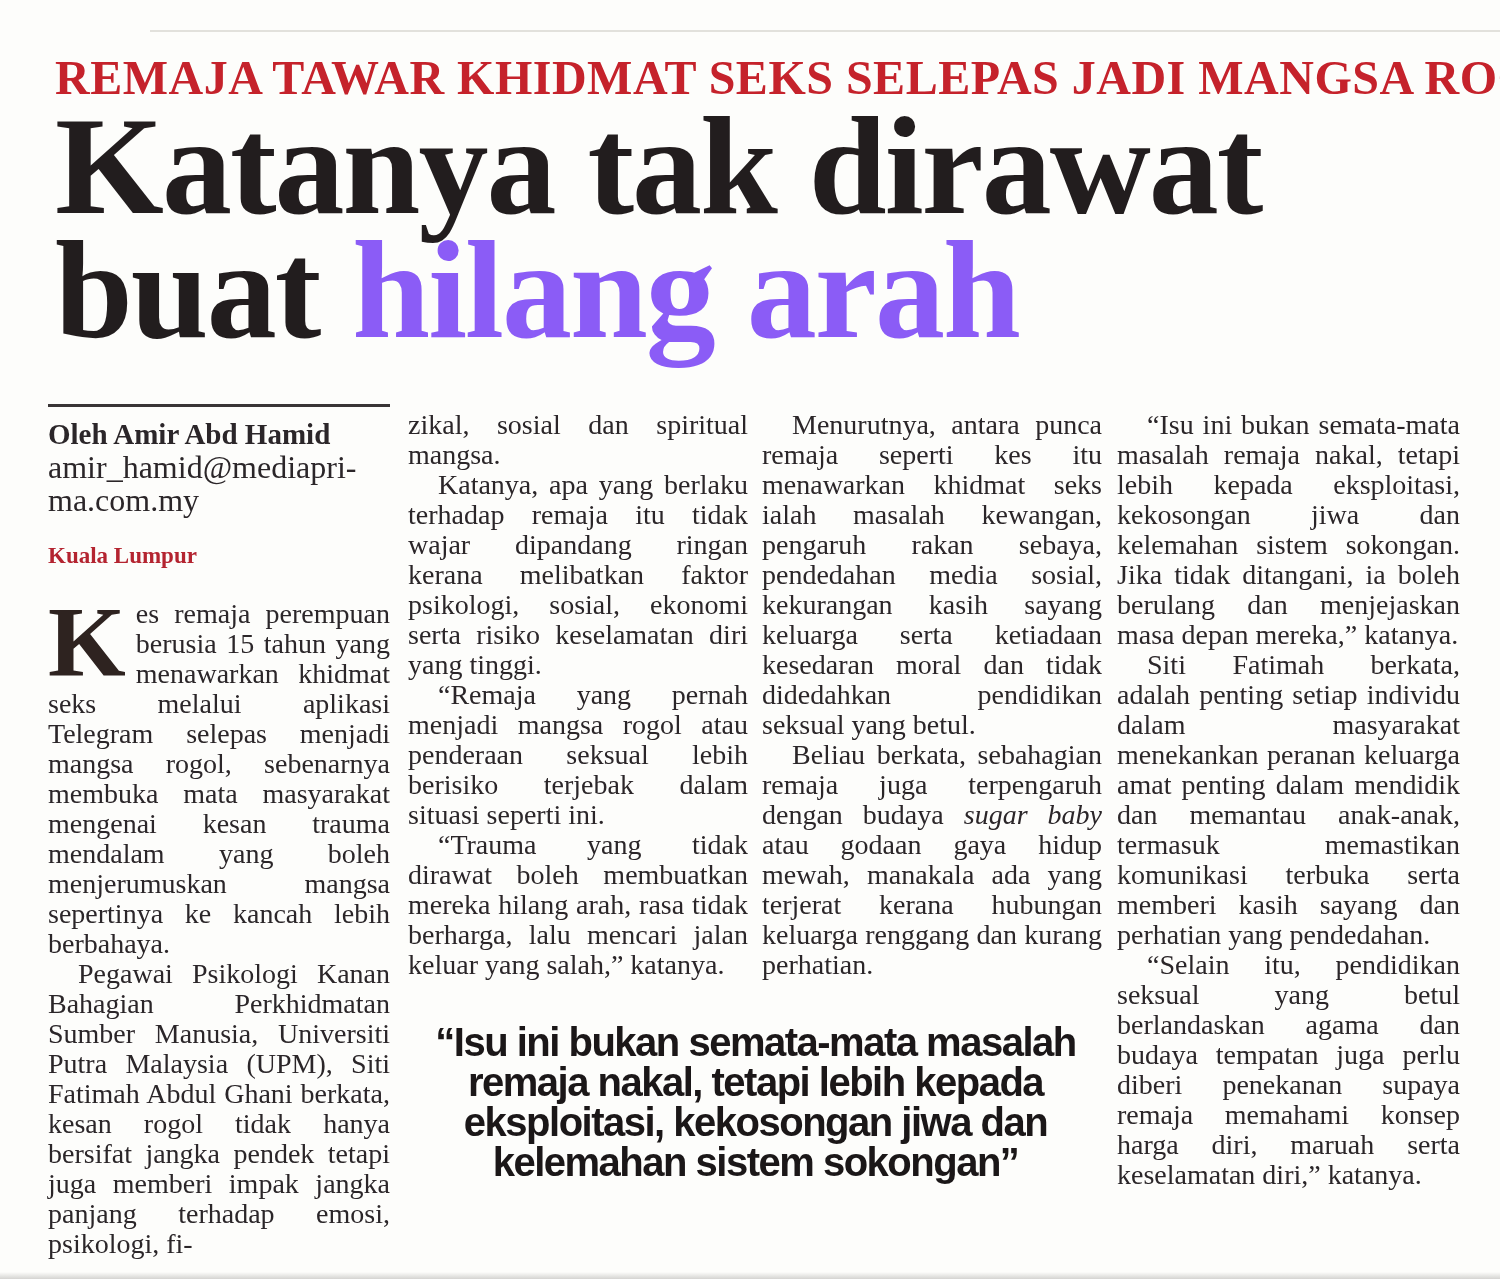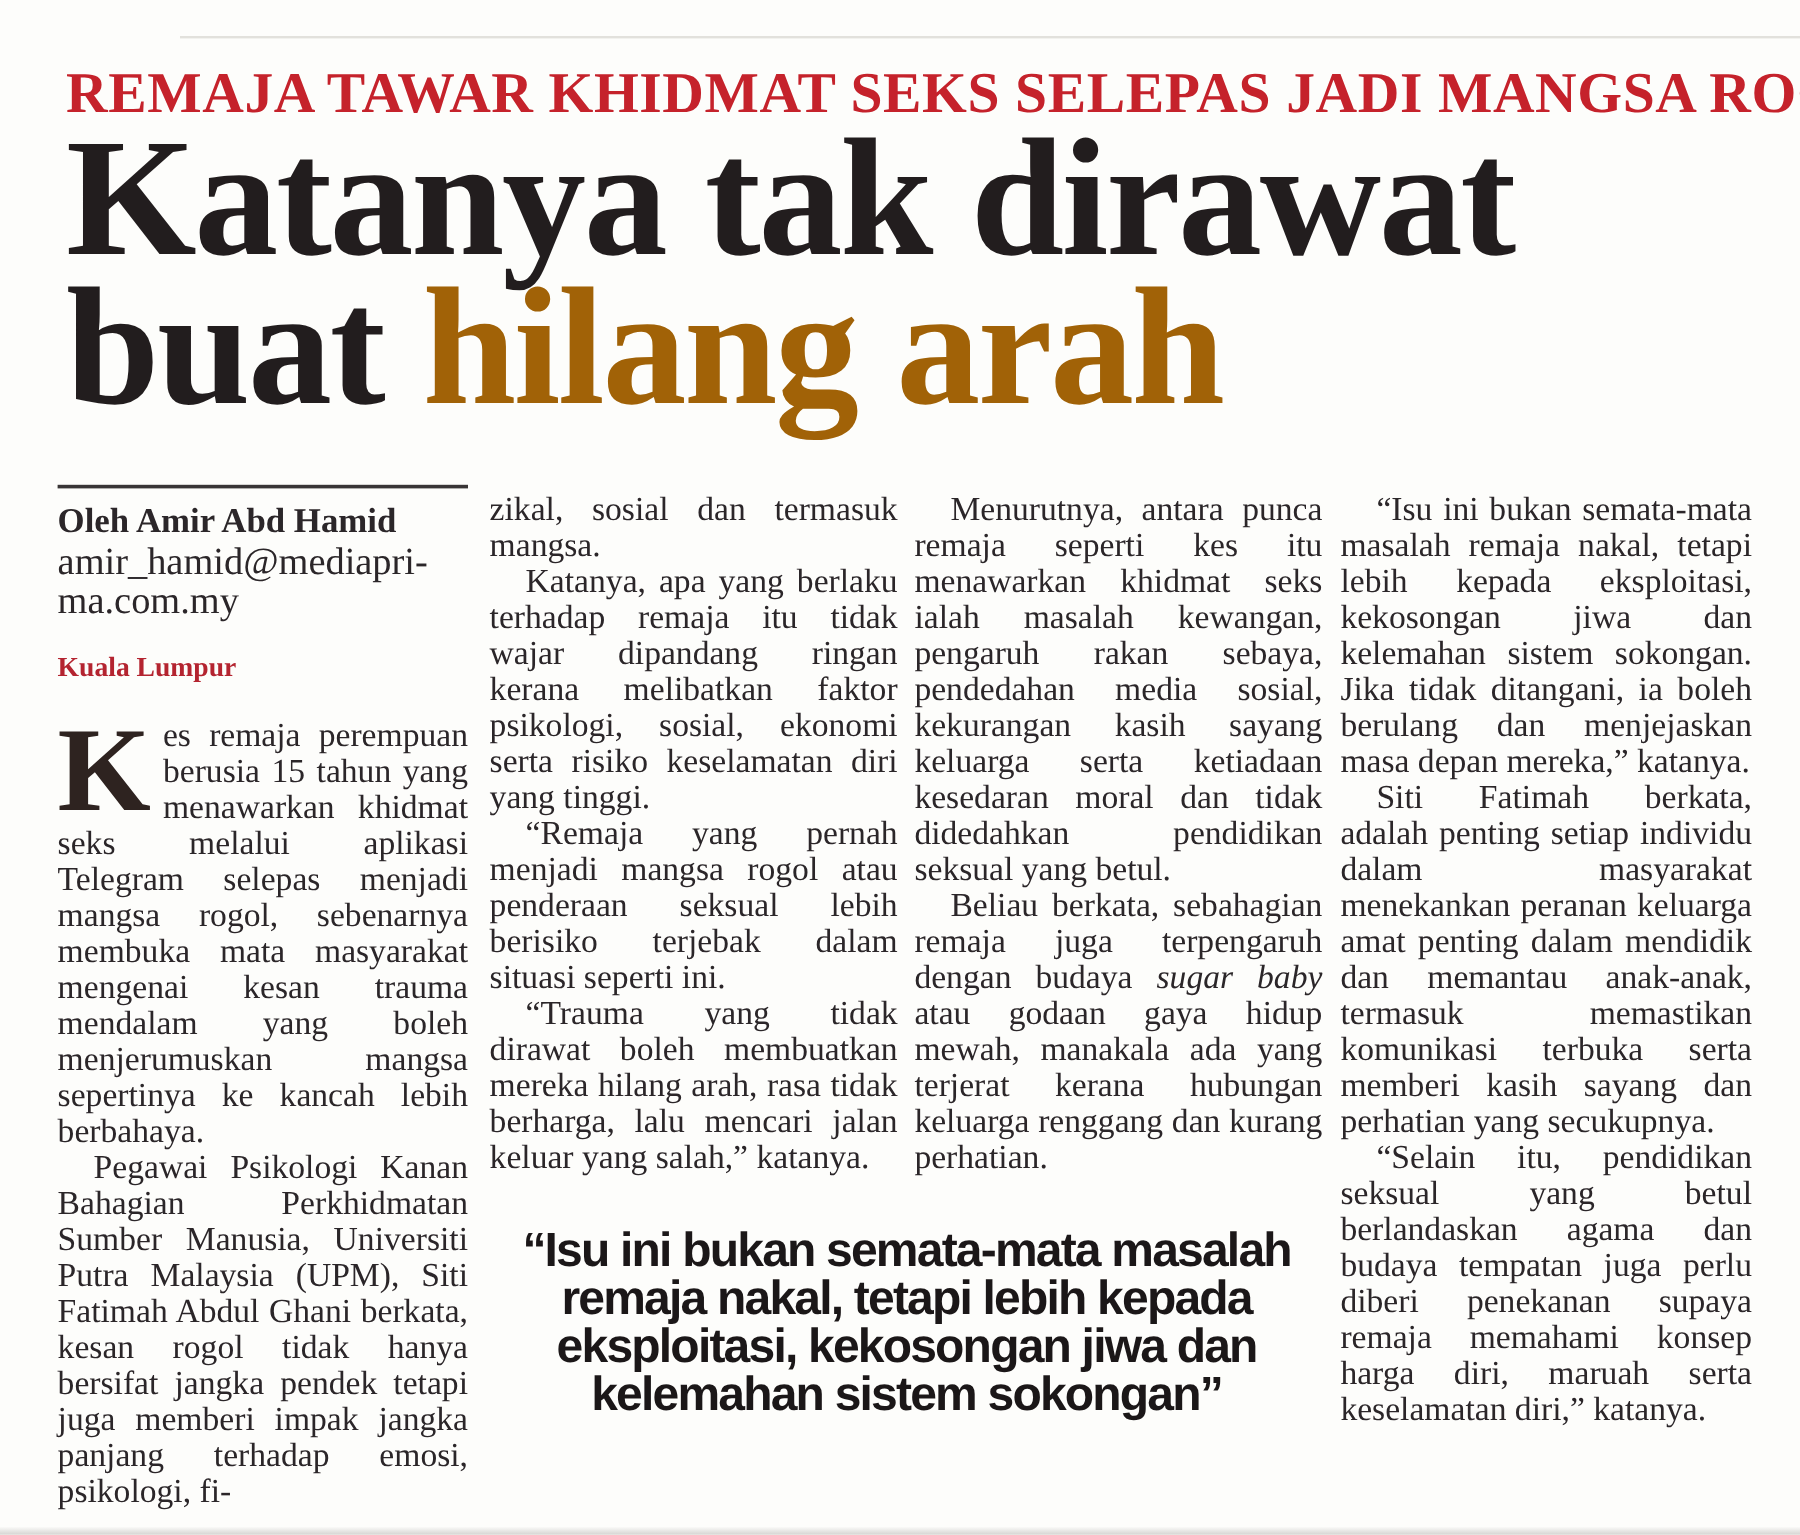--- a/index.html
+++ b/index.html
@@ -25,21 +25,21 @@
     position:absolute;left:55px;top:50px;margin:0;
     font-size:48px;font-weight:bold;letter-spacing:0.5px;
     color:#c5222b;white-space:nowrap;
   }
   .headline{
     position:absolute;left:55px;top:104px;margin:0;
     font-size:140px;line-height:124px;font-weight:bold;
     letter-spacing:-2px;color:#221d1e;white-space:nowrap;
   }
   .headline .hl-line{display:block;}
-  .hl-red{color:#a16207;text-align:center;}
+  .hl-red{color:#8b5cf6;text-align:center;}
   .col{
     position:absolute;top:410px;
     font-size:28px;line-height:30px;
     text-align:justify;
   }
   .col p{margin:0;}
   .col p.indent{text-indent:30px;}
   .col1{left:48px;top:404px;width:342px;}
   .col2{left:408px;width:340px;}
   .col3{left:762px;width:340px;}
@@ -93,34 +93,34 @@
         <div>amir_hamid@mediapri-</div>
         <div>ma.com.my</div>
       </div>
     </div>
     <div class="dateline">Kuala Lumpur</div>
     <p class="lead-para"><span class="dropcap">K</span><span>es remaja perempuan berusia 15 tahun yang menawarkan khidmat seks melalui aplikasi Telegram selepas menjadi mangsa rogol, sebenarnya membuka mata masyarakat mengenai kesan trauma mendalam yang boleh menjerumuskan mangsa sepertinya ke kancah lebih berbahaya.</span></p>
     <p class="indent">Pegawai Psikologi Kanan Bahagian Perkhidmatan Sumber Manusia, Universiti Putra Malaysia (UPM), Siti Fatimah Abdul Ghani berkata, kesan rogol tidak hanya bersifat jangka pendek tetapi juga memberi impak jangka panjang terhadap emosi, psikologi, fi-</p>
   </div>
 
   <div class="col col2">
-    <p>zikal, sosial dan termasuk mangsa.</p>
+    <p>zikal, sosial dan spiritual mangsa.</p>
     <p class="indent">Katanya, apa yang berlaku terhadap remaja itu tidak wajar dipandang ringan kerana melibatkan faktor psikologi, sosial, ekonomi serta risiko keselamatan diri yang tinggi.</p>
     <p class="indent">“Remaja yang pernah menjadi mangsa rogol atau penderaan seksual lebih berisiko terjebak dalam situasi seperti ini.</p>
     <p class="indent">“Trauma yang tidak dirawat boleh membuatkan mereka hilang arah, rasa tidak berharga, lalu mencari jalan keluar yang salah,” katanya.</p>
   </div>
 
   <div class="col col3">
     <p class="indent">Menurutnya, antara punca remaja seperti kes itu menawarkan khidmat seks ialah masalah kewangan, pengaruh rakan sebaya, pendedahan media sosial, kekurangan kasih sayang keluarga serta ketiadaan kesedaran moral dan tidak didedahkan pendidikan seksual yang betul.</p>
     <p class="indent"><span>Beliau berkata, sebahagian remaja juga terpengaruh dengan budaya </span><em>sugar baby</em><span> atau godaan gaya hidup mewah, manakala ada yang terjerat kerana hubungan keluarga renggang dan kurang perhatian.</span></p>
   </div>
 
   <div class="col col4">
     <p class="indent">“Isu ini bukan semata-mata masalah remaja nakal, tetapi lebih kepada eksploitasi, kekosongan jiwa dan kelemahan sistem sokongan. Jika tidak ditangani, ia boleh berulang dan menjejaskan masa depan mereka,” katanya.</p>
-    <p class="indent">Siti Fatimah berkata, adalah penting setiap individu dalam masyarakat menekankan peranan keluarga amat penting dalam mendidik dan memantau anak-anak, termasuk memastikan komunikasi terbuka serta memberi kasih sayang dan perhatian yang secukupnya.</p>
+    <p class="indent">Siti Fatimah berkata, adalah penting setiap individu dalam masyarakat menekankan peranan keluarga amat penting dalam mendidik dan memantau anak-anak, termasuk memastikan komunikasi terbuka serta memberi kasih sayang dan perhatian yang pendedahan.</p>
     <p class="indent">“Selain itu, pendidikan seksual yang betul berlandaskan agama dan budaya tempatan juga perlu diberi penekanan supaya remaja memahami konsep harga diri, maruah serta keselamatan diri,” katanya.</p>
   </div>
 
   <div class="pullquote">
     <div class="pq-text">“Isu ini bukan semata-mata masalah remaja nakal, tetapi lebih kepada eksploitasi, kekosongan jiwa dan kelemahan sistem sokongan”</div>
   </div>
 
   <div class="bottom-shade"></div>
 
 </div>

